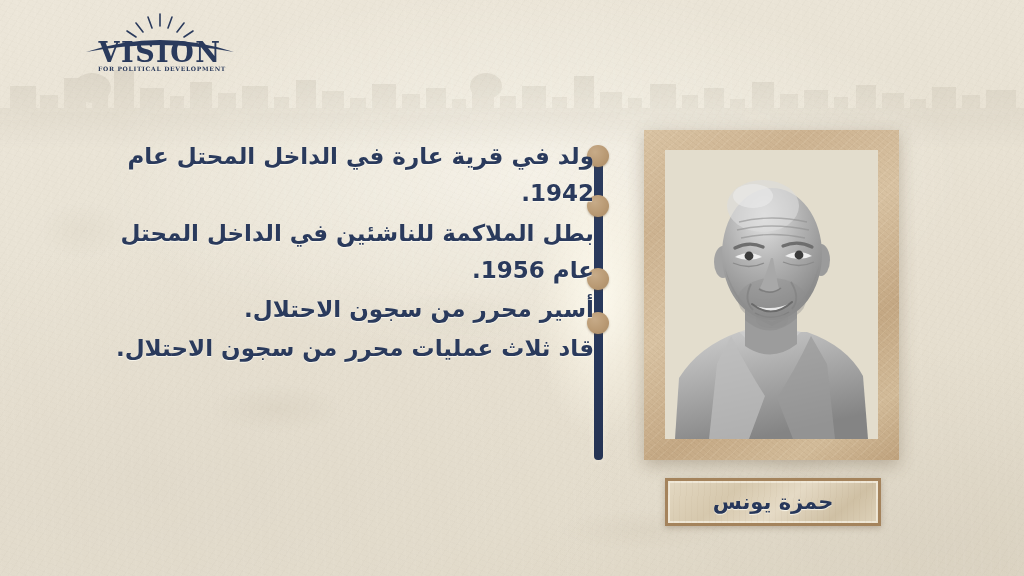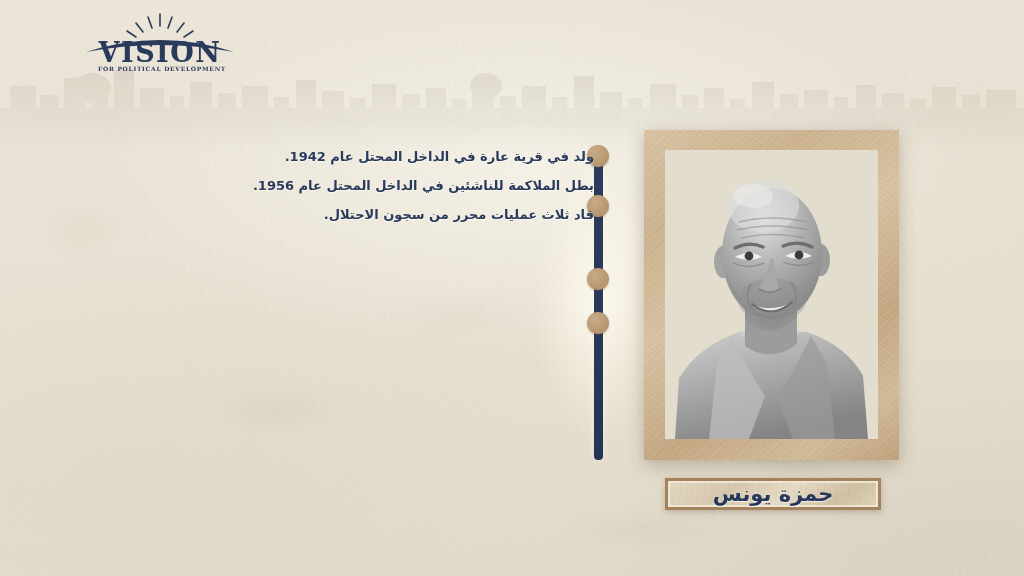--- a/index.html
+++ b/index.html
@@ -76,27 +76,26 @@
     box-shadow:0 1px 2px rgba(90,70,45,.35);
   }
 
   
   .facts{
     position:absolute; right:430px; top:138px; width:520px;
     text-align:right; direction:rtl;
   }
   .fact{
     color:#2a3a5c;
-    font-size:13px;
+    font-size:23px;
     font-weight:bold;
     line-height:1.62;
     letter-spacing:.1px;
     margin-bottom:2px;
     text-shadow:0 1px 1px rgba(255,253,245,.75);
-    margin-top:8px;
   }
 
   
   .frame{
     position:absolute; left:644px; top:130px; width:255px; height:330px;
   }
   .frame-paper{
     position:absolute; inset:0;
     background:
       linear-gradient(147deg,#d9c3a3 0%,#cdb391 22%,#d8c2a2 44%,#c4a884 68%,#d2bb99 86%,#bfa27d 100%);
@@ -113,21 +112,21 @@
   .frame-inner{
     position:absolute; left:21px; top:20px; right:21px; bottom:21px;
     background:#e3ddcd;
     box-shadow:inset 0 0 0 1px rgba(96,76,52,.45), inset 0 0 10px rgba(120,100,72,.22);
     overflow:hidden;
   }
   .portrait{ position:absolute; inset:0; }
 
   
   .nameplate{
-    position:absolute; left:665px; top:478px; width:216px; height:32px;
+    position:absolute; left:665px; top:478px; width:216px; height:48px;
   }
   .np-bg{
     position:absolute; inset:0;
     background:linear-gradient(140deg,#e3d8c2 0%,#d6c8ad 30%,#e5dac5 55%,#cfc0a4 80%,#ded2ba 100%);
     border:3px solid #a4835c;
     box-shadow:inset 0 0 0 2px #efe7d6, 0 2px 6px rgba(90,70,45,.28);
   }
   .np-bg::after{
     content:"";
     position:absolute; inset:0; opacity:.45;
@@ -229,20 +228,21 @@
   <div class="tl-glow"></div>
   <div class="tl-line"></div>
   <div class="tl-dot" style="top:145px;"></div>
   <div class="tl-dot" style="top:195px;"></div>
   <div class="tl-dot" style="top:268px;"></div>
   <div class="tl-dot" style="top:312px;"></div>
 
   <div class="facts">
     <div class="fact">ولد في قرية عارة في الداخل المحتل عام 1942.</div>
     <div class="fact">بطل الملاكمة للناشئين في الداخل المحتل عام 1956.</div>
+    <div class="fact">أسير محرر من سجون الاحتلال.</div>
     <div class="fact">قاد ثلاث عمليات محرر من سجون الاحتلال.</div>
   </div>
 
   <div class="frame">
     <div class="frame-paper"></div>
     <div class="frame-inner">
       <svg class="portrait" viewBox="0 0 213 289" preserveAspectRatio="xMidYMid slice">
         <defs>
           <linearGradient id="skin" x1="0" y1="0" x2="1" y2="1">
             <stop offset="0%" stop-color="#d2d2d2"></stop>

